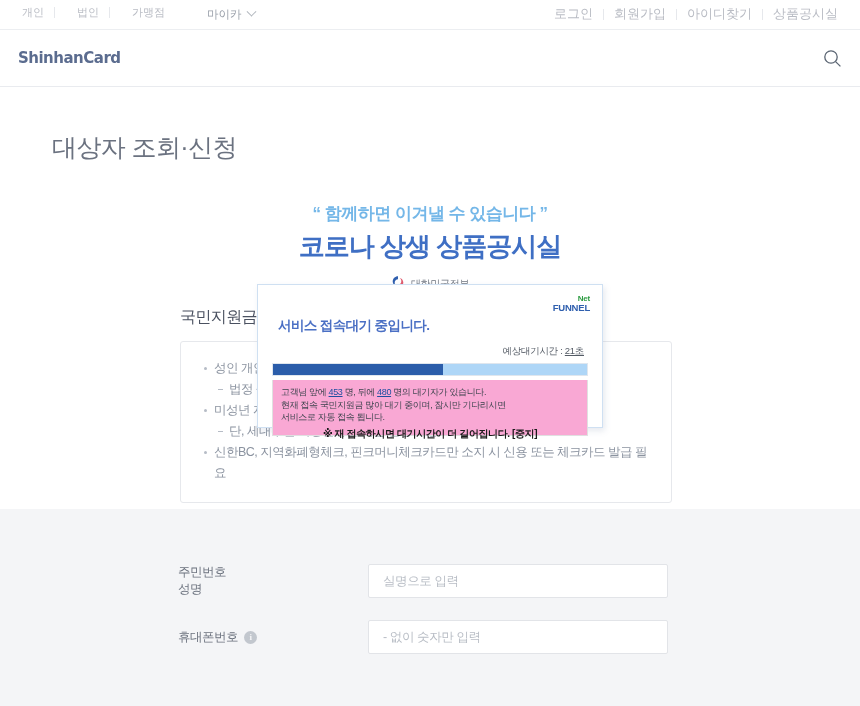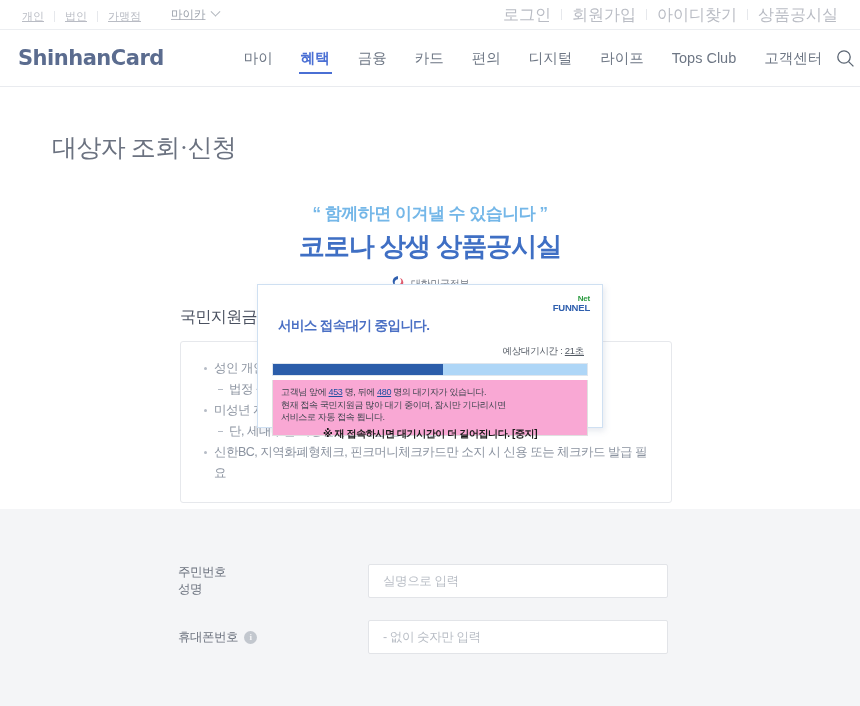--- a/index.html
+++ b/index.html
@@ -12,70 +12,70 @@
   .page { position: relative; width: 860px; height: 706px; background: #fff; }
 
   
   .utilbar {
     height: 30px; width: 100%;
     border-bottom: 1px solid #eceef1;
     display: flex; align-items: center;
     font-size: 11px; color: #b9bcc4;
     padding: 0 16px;
   }
-  .util-left { display: flex; align-items: flex-end; gap: 0; text-decoration: underline; }
+  .util-left { display: flex; align-items: flex-start; gap: 12px; }
   .util-left a {
     color: #b9bcc4; text-decoration: none; padding: 0 10px;
     border-right: 1px solid #e6e8ec; line-height: 11px;
   }
   .util-left a:first-child { padding-left: 6px; }
   .util-left a:last-of-type { border-right: none; }
   .mycar {
     margin-left: 20px; display: flex; align-items: center; gap: 6px;
     color: #9aa0aa; font-size: 11.5px; cursor: pointer;
   }
   .chev {
     width: 7px; height: 7px;
     border-right: 1.2px solid #b0b5bd; border-bottom: 1.2px solid #b0b5bd;
     transform: rotate(45deg) translate(-2px,-2px);
   }
   .util-right { margin-left: auto; display: flex; align-items: center; }
   .util-right a {
     color: #b9bcc4; text-decoration: none; padding: 0 10px;
-    border-right: 1px solid #e6e8ec; line-height: 11px; font-size: 16px;
+    border-right: 1px solid #e6e8ec; line-height: 11px; font-size: 13px; font-family: Liberation Mono, monospace;
   }
   .util-right a:last-child { border-right: none; padding-right: 6px; }
 
   
   .nav {
     height: 57px; width: 100%;
     border-bottom: 1px solid #e9ebef;
     display: flex; align-items: center; padding: 0 18px;
   }
   .logo {
-    font-size: 21px; font-weight: bold; color: #5b6c8f;
+    font-size: 15px; font-weight: bold; color: #5b6c8f;
     letter-spacing: -0.5px; cursor: pointer; position: relative;
     font-family: "DejaVu Sans", sans-serif;
   }
   .navmenu { display: flex; align-items: center; margin-left: 66px; gap: 0; }
   .navmenu .item {
     font-size: 14.5px; color: #6d7684; padding: 0 14px;
     cursor: pointer; position: relative; height: 40px;
     display: flex; align-items: center; white-space: nowrap;
   }
   .navmenu .item.active { color: #4a6fd4; font-weight: bold; }
   .navmenu .item.active::after {
     content: ""; position: absolute; left: 12px; right: 12px; bottom: 4px;
     height: 2px; background: #4a6fd4;
   }
   .navicons { margin-left: auto; display: flex; align-items: center; gap: 16px; }
   .icon-btn { cursor: pointer; display: flex; align-items: center; }
 
   
-  .title-wrap { padding: 44px 0 0 52px; font-family: Liberation Serif, serif; }
+  .title-wrap { padding: 44px 0 0 52px; }
   .page-title { font-size: 25px; color: #6b7280; letter-spacing: -0.6px; }
 
   
   .banner { margin-top: 38px; text-align: center; }
   .banner-sub {
     font-size: 17px; font-weight: bold; color: #74b7e8;
     letter-spacing: -0.5px;
   }
   .banner-main {
     font-size: 26px; font-weight: bold; color: #3f6fc4;
@@ -201,31 +201,20 @@
     <div class="util-right">
       <a>로그인</a>
       <a>회원가입</a>
       <a>아이디찾기</a>
       <a>상품공시실</a>
     </div>
   </div>
 
   <div class="nav">
     <div class="logo">ShinhanCard</div>
-    <div class="navmenu">
-      <div class="item">마이</div>
-      <div class="item active">혜택</div>
-      <div class="item">금융</div>
-      <div class="item">카드</div>
-      <div class="item">편의</div>
-      <div class="item">디지털</div>
-      <div class="item">라이프</div>
-      <div class="item">Tops Club</div>
-      <div class="item">고객센터</div>
-    </div>
     <div class="navicons">
       <span class="icon-btn">
         <svg width="19" height="19" viewBox="0 0 19 19">
           <circle cx="8" cy="8" r="6.2" fill="none" stroke="#5a6472" stroke-width="1.3"></circle>
           <line x1="12.6" y1="12.6" x2="17.4" y2="17.4" stroke="#5a6472" stroke-width="1.3"></line>
         </svg>
       </span>
 
     </div>
   </div>

